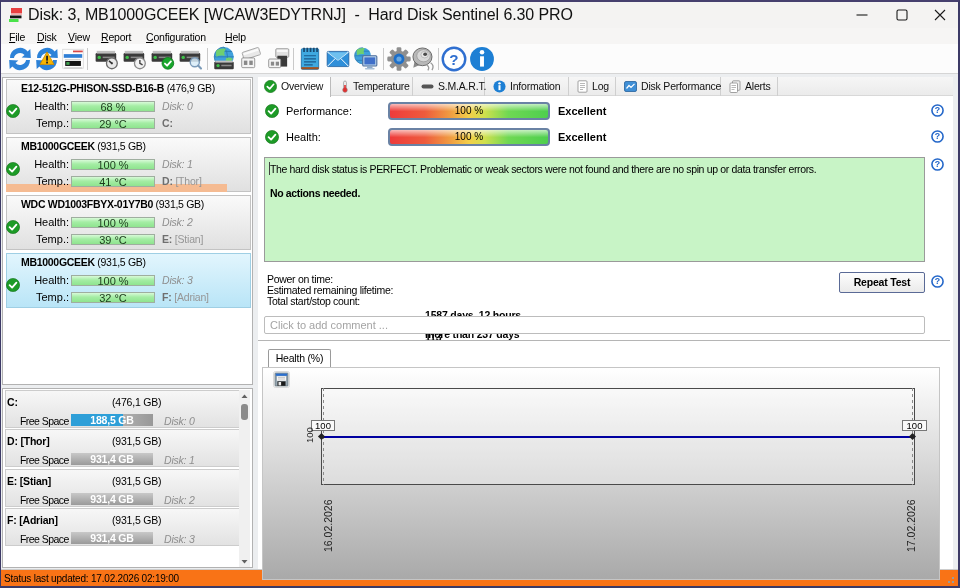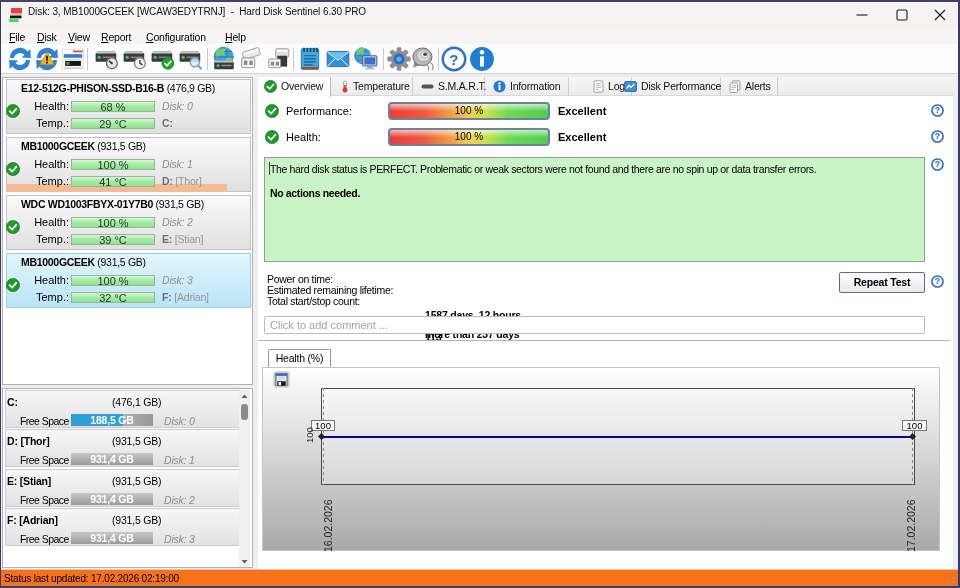--- a/index.html
+++ b/index.html
@@ -4,21 +4,21 @@
 <style>
 * { margin:0; padding:0; box-sizing:border-box; }
 html,body { width:960px; height:588px; overflow:hidden; }
 body { font-family:"Liberation Sans", sans-serif; font-size:11px; color:#000; position:relative;
   background:#eef0f1; }
 
 #frame { position:absolute; inset:0; border-left:1px solid #3c3a66; border-right:2px solid #3c3a66;
   border-bottom:2px solid #3c3a66; border-top:2px solid #46406e; background:#eceef0; }
 
 #titlebar { position:absolute; left:1px; right:2px; top:2px; height:26px; background:#f4f3f2; }
-#titletext { position:absolute; left:27px; top:4px; font-size:10px; letter-spacing:-0.1px; color:#111; white-space:pre; }
+#titletext { position:absolute; left:27px; top:4px; font-size:16px; letter-spacing:-0.1px; color:#111; white-space:pre; }
 
 #menubar { position:absolute; left:1px; right:2px; top:28px; height:16px; background:#f6f5f4; }
 .mitem { position:absolute; top:3px; font-size:10.5px; letter-spacing:-0.2px; color:#000; }
 .mitem u { text-decoration:underline; text-underline-offset:1px; }
 
 #toolbar { position:absolute; left:1px; right:2px; top:44px; height:30px; background:#fcfcfc;
   border-bottom:1px solid #d5d5d5; }
 .tsep { position:absolute; top:4px; height:22px; width:1px; background:#c9c9c9; }
 .ticon { position:absolute; top:2px; width:26px; height:26px; }
 
@@ -77,21 +77,21 @@
 #repeatbtn { position:absolute; left:581px; top:195px; width:86px; height:21px;
   background:linear-gradient(180deg,#fdfdfd,#eaeaea); border:1px solid #5a6a96; border-radius:2px;
   text-align:center; line-height:19px; font-weight:bold; font-size:10.5px; letter-spacing:-0.2px; }
 #comment { position:absolute; left:6px; top:239px; width:661px; height:18px; background:#fff;
   border:1px solid #bcbcbc; border-radius:2px; color:#a4a4a4; font-size:11px; line-height:17px;
   padding-left:5px; }
 #divider { position:absolute; left:0px; top:263px; width:692px; height:1px; background:#b5b5b5; }
 #healthtab { position:absolute; left:10px; top:272px; width:63px; height:18px; background:#fff;
   border:1px solid #9a9a9a; border-bottom:none; border-radius:2px 2px 0 0; text-align:center;
   line-height:17px; font-size:10.5px; letter-spacing:-0.2px; }
-#chartpanel { position:absolute; left:4px; top:290px; width:678px; height:184px;
+#chartpanel { position:absolute; left:4px; top:290px; width:678px; height:213px;
   border:1px solid #c5c5c5; background:linear-gradient(180deg,#ffffff,#a9a9a9); }
 </style>
 </head>
 <body>
 <div id="frame"></div>
 <div id="titlebar">
   <svg style="position:absolute;left:7px;top:5px" width="15" height="16" viewBox="0 0 15 16">
       <rect x="3" y="1" width="11" height="5.5" fill="#e84040"></rect>
       <rect x="3" y="6.5" width="11" height="1.5" fill="#f0b0b0"></rect>
       <rect x="2" y="8.5" width="11.5" height="2.8" fill="#151515"></rect>
@@ -390,21 +390,21 @@
       <div class="tablabel" style="left:22px">S.M.A.R.T.</div>
     </div>
     <div class="tab" style="left:230px;width:81px">
       <svg style="position:absolute;left:5px;top:3px" width="13" height="13" viewBox="0 0 14 14">
           <circle cx="7" cy="7" r="6.5" fill="#1d7fd4"></circle>
           <rect x="5.9" y="5.6" width="2.2" height="5.3" fill="#fff"></rect>
           <circle cx="7" cy="3.6" r="1.3" fill="#fff"></circle>
         </svg>
       <div class="tablabel" style="left:22px">Information</div>
     </div>
-    <div class="tab" style="left:330px;width:44px">
+    <div class="tab" style="left:314px;width:44px">
       <svg style="position:absolute;left:5px;top:3px" width="11" height="13" viewBox="0 0 11 13">
           <rect x="1" y="0.8" width="9" height="11.4" rx="1" fill="#fff" stroke="#8a8a8a" stroke-width="0.8"></rect>
           <path d="M3 3.5 h5 M3 5.5 h5 M3 7.5 h5 M3 9.5 h3" stroke="#9a9a9a" stroke-width="0.7"></path>
         </svg>
       <div class="tablabel" style="left:20px">Log</div>
     </div>
     <div class="tab" style="left:361px;width:102px">
       <svg style="position:absolute;left:5px;top:4px" width="13" height="11" viewBox="0 0 13 11">
           <rect x="0.5" y="0.5" width="12" height="10" rx="1.5" fill="#3f8fd6" stroke="#26619c" stroke-width="0.8"></rect>
           <path d="M2.5 7.5 L5 4.5 L7 6.5 L10.5 2.8" fill="none" stroke="#fff" stroke-width="1.2"></path>

